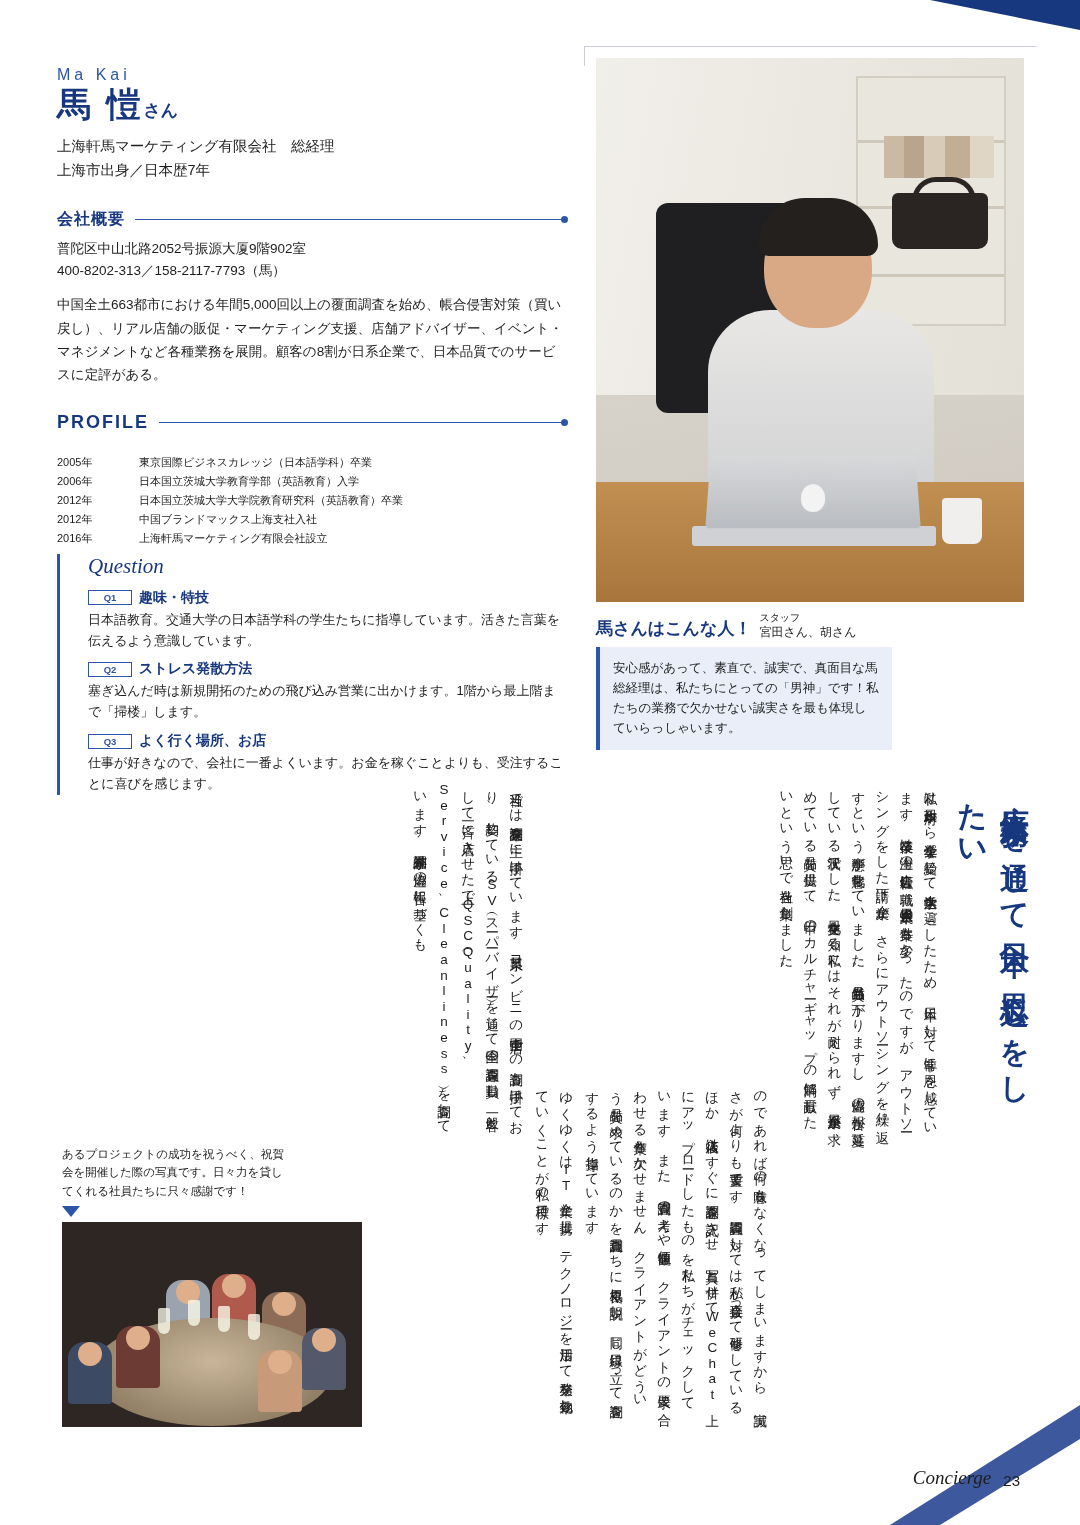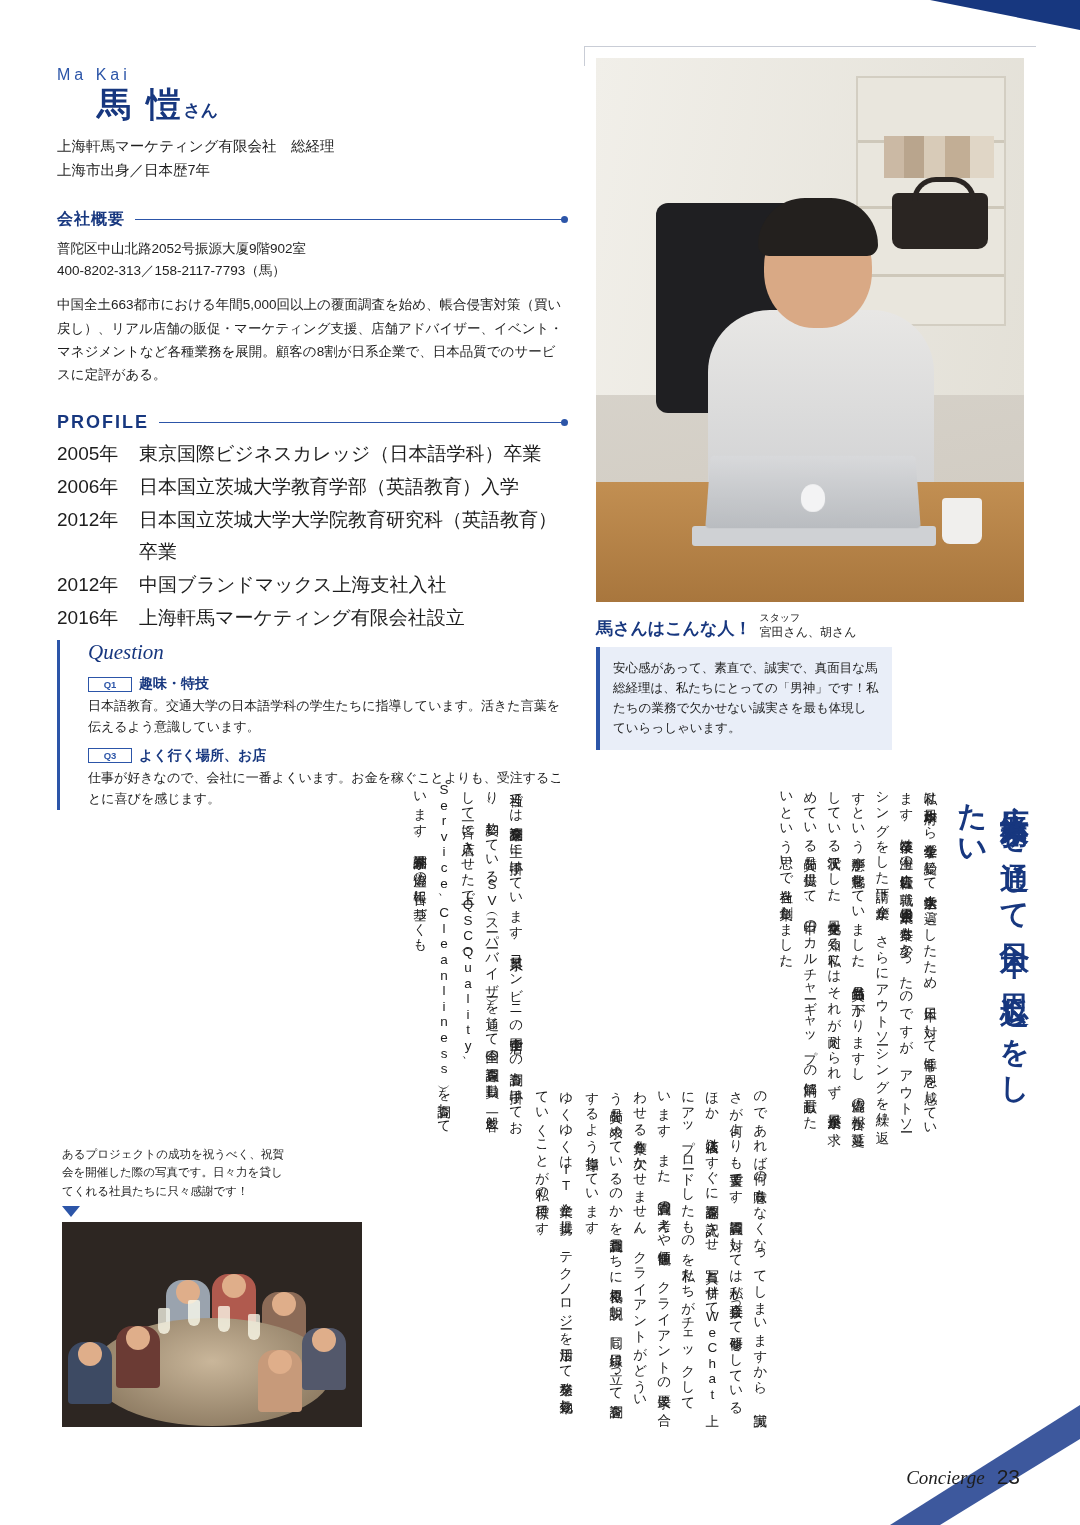--- a/index.html
+++ b/index.html
@@ -47,21 +47,20 @@
     font-size: 16px;
     letter-spacing: 4px;
     margin-bottom: 2px;
   }
   .name-main {
     color: #17377f;
     font-size: 34px;
     font-weight: bold;
     letter-spacing: 3px;
     line-height: 1.1;
-    margin-left: 40px;
   }
   .name-main .suffix { font-size: 17px; font-weight: bold; letter-spacing: 0; }
   .title-line {
     margin-top: 12px;
     font-size: 14.5px;
     color: #1d1d1d;
     line-height: 1.65;
   }
 
   .sec-head {
@@ -98,22 +97,22 @@
     line-height: 1.6;
     color: #1d1d1d;
   }
   .body-text {
     margin-top: 12px;
     font-size: 13.5px;
     line-height: 1.72;
     color: #1d1d1d;
   }
   .profile-list {
-    margin-top: 5px;
-    font-size: 19px;
+    margin-top: 20px;
+    font-size: 11px;
     line-height: 1.72;
     color: #1d1d1d;
   }
   .profile-list .row { display: flex; }
   .profile-list .year { width: 82px; flex: 0 0 82px; }
 
   
   .question-block {
     margin-top: 6px;
     padding-left: 28px;
@@ -401,21 +400,21 @@
     right: 60px; bottom: 36px;
     display: flex; align-items: flex-end; gap: 12px;
   }
   .footer .brand {
     font-family: "Liberation Serif", "DejaVu Serif", serif;
     font-style: italic;
     font-size: 19px;
     color: #1d1d1d;
   }
   .footer .pageno {
-    font-size: 21px;
+    font-size: 15px;
     color: #1d1d1d;
   }
 </style>
 </head>
 <body>
 
 <div class="top-bar"></div>
 <div class="top-wedge"></div>
 <div class="bottom-wedge"></div>
 <div class="bottom-wedge2"></div>
@@ -476,20 +475,27 @@
     <div class="question-title">Question</div>
 
     <div class="qa">
       <div class="qa-head">
         <span class="q-badge">Q1</span>
         <span class="qa-q">趣味・特技</span>
       </div>
       <div class="qa-a">日本語教育。交通大学の日本語学科の学生たちに指導しています。活きた言葉を伝えるよう意識しています。</div>
     </div>
 
+    <div class="qa">
+      <div class="qa-head">
+        <span class="q-badge">Q2</span>
+        <span class="qa-q">ストレス発散方法</span>
+      </div>
+      <div class="qa-a">塞ぎ込んだ時は新規開拓のための飛び込み営業に出かけます。1階から最上階まで「掃楼」します。</div>
+    </div>
 
     <div class="qa">
       <div class="qa-head">
         <span class="q-badge">Q3</span>
         <span class="qa-q">よく行く場所、お店</span>
       </div>
       <div class="qa-a">仕事が好きなので、会社に一番よくいます。お金を稼ぐことよりも、受注することに喜びを感じます。</div>
     </div>
   </div>
 </div>

